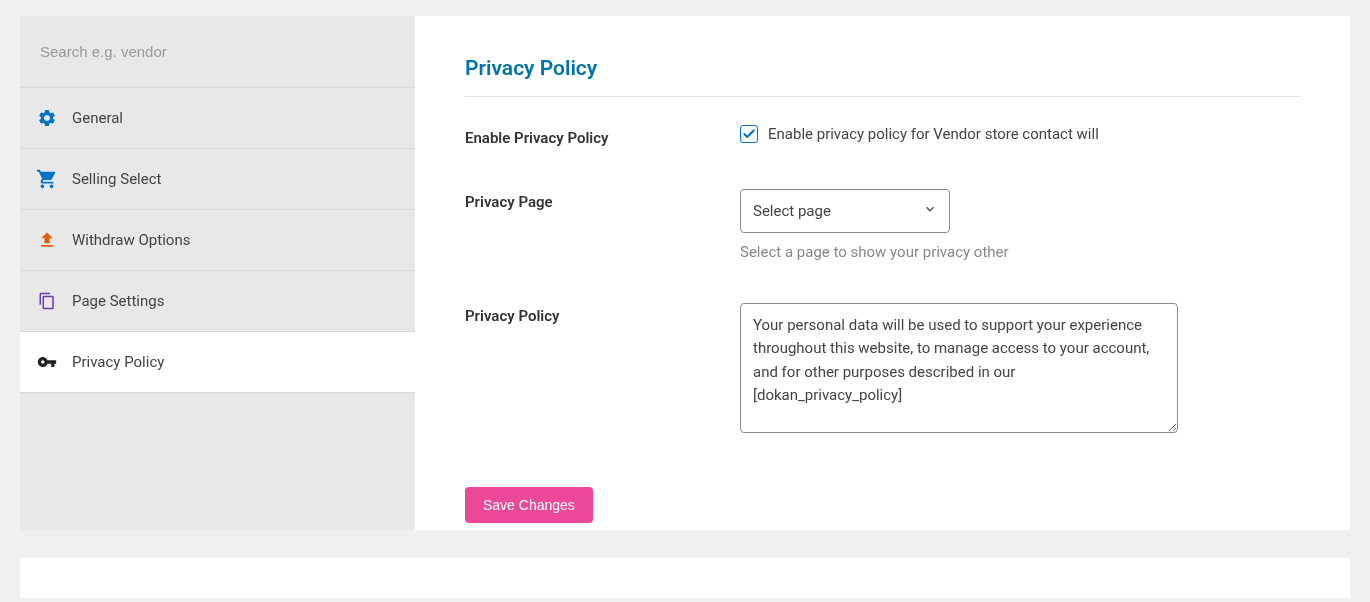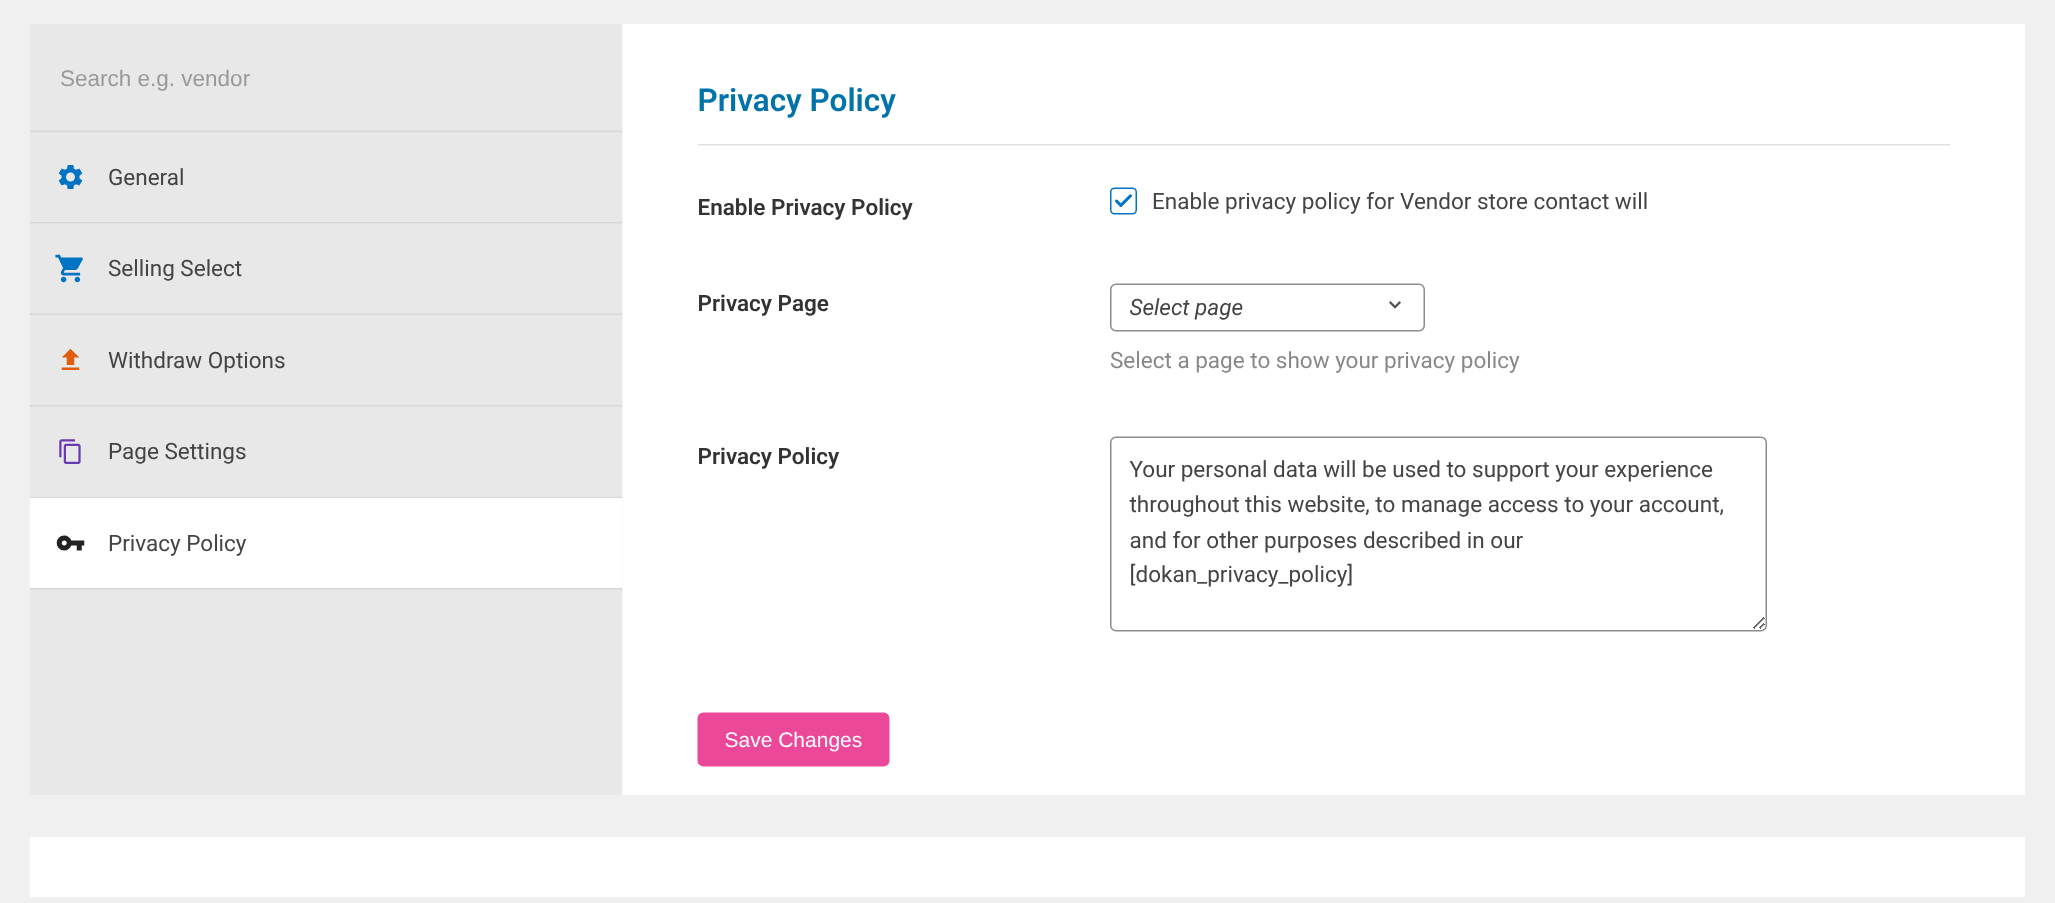--- a/index.html
+++ b/index.html
@@ -106,32 +106,31 @@
       justify-content: center;
       background: #fff;
     }
     .checkbox svg { display: block; }
     .checkbox-label {
       font-size: 15px;
       color: #444;
     }
     .select {
       width: 210px;
-      height: 32px;
+      height: 44px;
       border: 1px solid #8c8c8c;
       border-radius: 4px;
       background: #fff;
       padding: 0 12px;
       display: flex;
       align-items: center;
       justify-content: space-between;
       font-size: 15px;
       color: #444;
       cursor: pointer;
-      font-style: italic;
     }
     .select-chevron {
       color: #555;
     }
     .help-text {
       font-size: 15px;
       color: #888;
       margin-top: 10px;
     }
     .textarea {
@@ -242,21 +241,21 @@
       <div class="form-label">Privacy Page</div>
       <div class="form-control">
         <div class="select">
           <span>Select page</span>
           <span class="select-chevron">
             <svg width="14" height="14" viewBox="0 0 24 24" fill="none" stroke="currentColor" stroke-width="2.5">
                 <polyline points="6 9 12 15 18 9"></polyline>
               </svg>
           </span>
         </div>
-        <div class="help-text">Select a page to show your privacy policy</div>
+        <div class="help-text">Select a page to show your privacy other</div>
       </div>
     </div>
 
     <div class="form-row tight">
       <div class="form-label">Privacy Policy</div>
       <div class="form-control">
         <textarea class="textarea" style="">Your personal data will be used to support your experience throughout this website, to manage access to your account, and for other purposes described in our [dokan_privacy_policy]</textarea>
       </div>
     </div>
 

